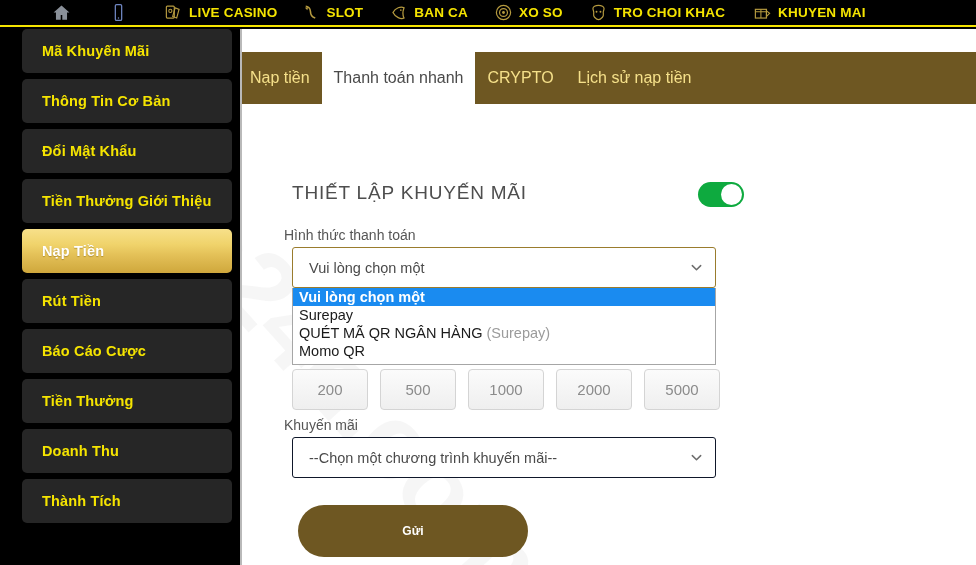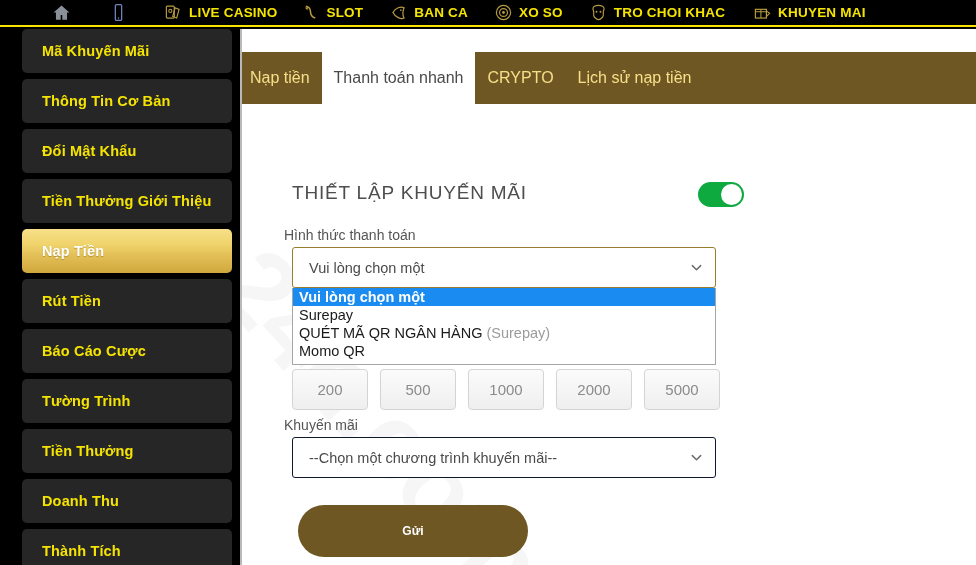--- a/index.html
+++ b/index.html
@@ -400,23 +400,20 @@
     <span>Tiền Thưởng Giới Thiệu</span>
   </div>
   <div class="side-item active">
     <span>Nạp Tiền</span>
   </div>
   <div class="side-item">
     <span>Rút Tiền</span>
   </div>
   <div class="side-item">
     <span>Báo Cáo Cược</span>
-  </div>
-  <div class="side-item">
-    <span>Tường Trình</span>
   </div>
   <div class="side-item">
     <span>Tiền Thưởng</span>
   </div>
   <div class="side-item">
     <span>Doanh Thu</span>
   </div>
   <div class="side-item">
     <span>Thành Tích</span>
   </div>

